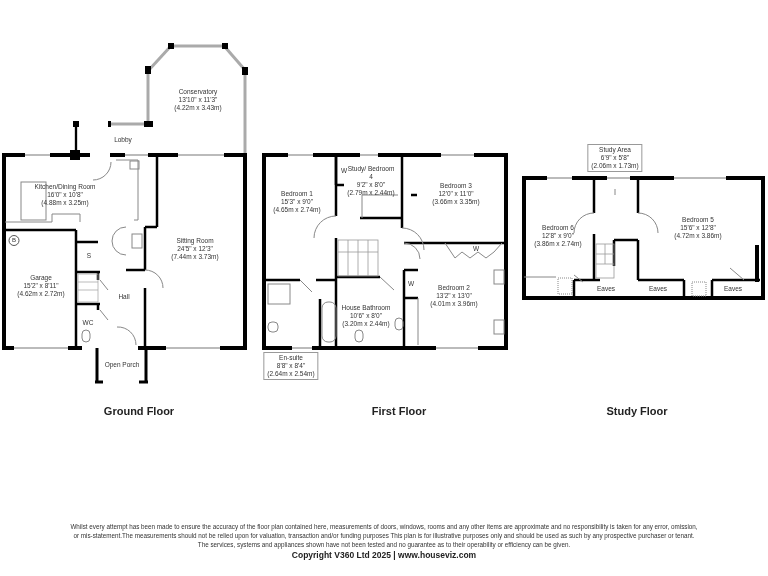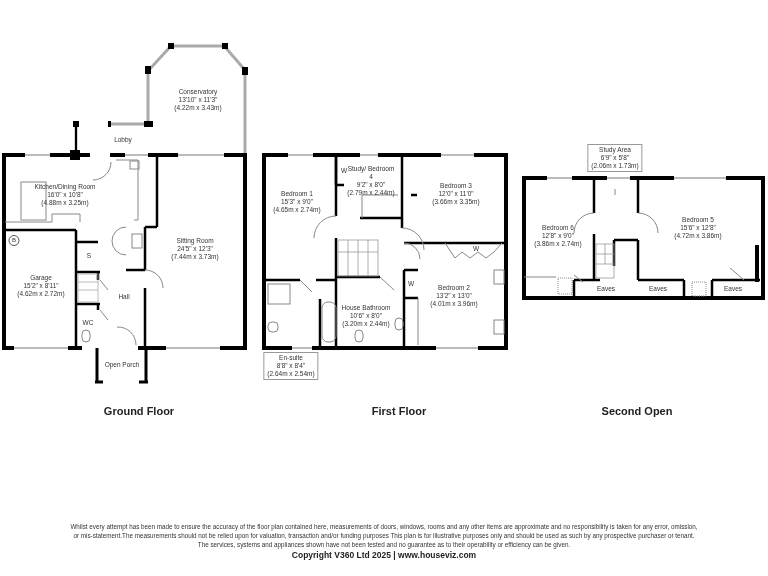--- a/index.html
+++ b/index.html
@@ -294,20 +294,20 @@
   <div>(3.86m x 2.74m)</div>
 </div>
 <div class="lbl" style="left:698px; top:216px;">
   <div>Bedroom 5</div>
   <div>15'6" x 12'8"</div>
   <div>(4.72m x 3.86m)</div>
 </div>
 <div class="lbl" style="left:606px; top:285px;"><span>Eaves</span></div>
 <div class="lbl" style="left:658px; top:285px;"><span>Eaves</span></div>
 <div class="lbl" style="left:733px; top:285px;"><span>Eaves</span></div>
-<div class="floor-title" style="left:637px; top:405px;">Second Open</div>
+<div class="floor-title" style="left:637px; top:405px;">Study Floor</div>
 
 <div class="disclaimer">
   <div>Whilst every attempt has been made to ensure the accuracy of the floor plan contained here, measurements of doors, windows, rooms and any other items are approximate and no responsibility is taken for any error, omission,</div>
   <div>or mis-statement.The measurements should not be relied upon for valuation, transaction and/or funding purposes This plan is for illustrative purposes only and should be used as such by any prospective purchaser or tenant.</div>
   <div>The services, systems and appliances shown have not been tested and no guarantee as to their operability or efficiency can be given.</div>
 </div>
 <div class="copyright">Copyright V360 Ltd 2025 | www.houseviz.com</div>
 
 </body></html>

